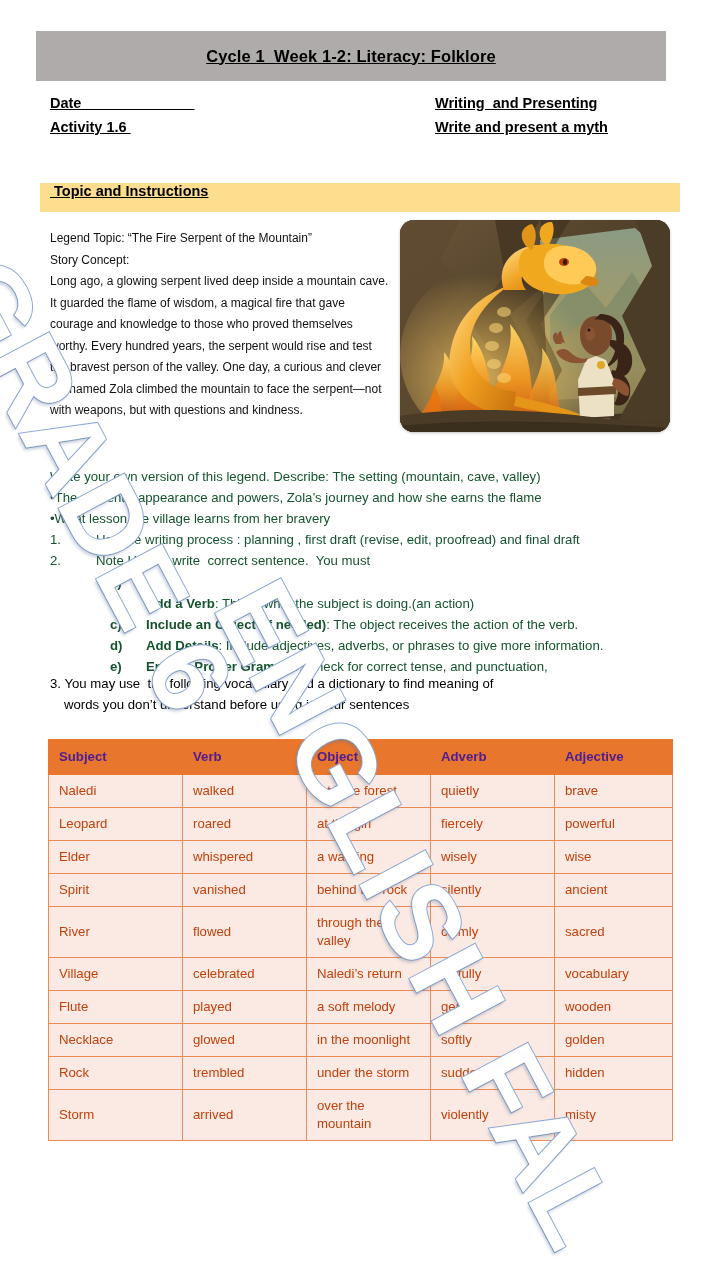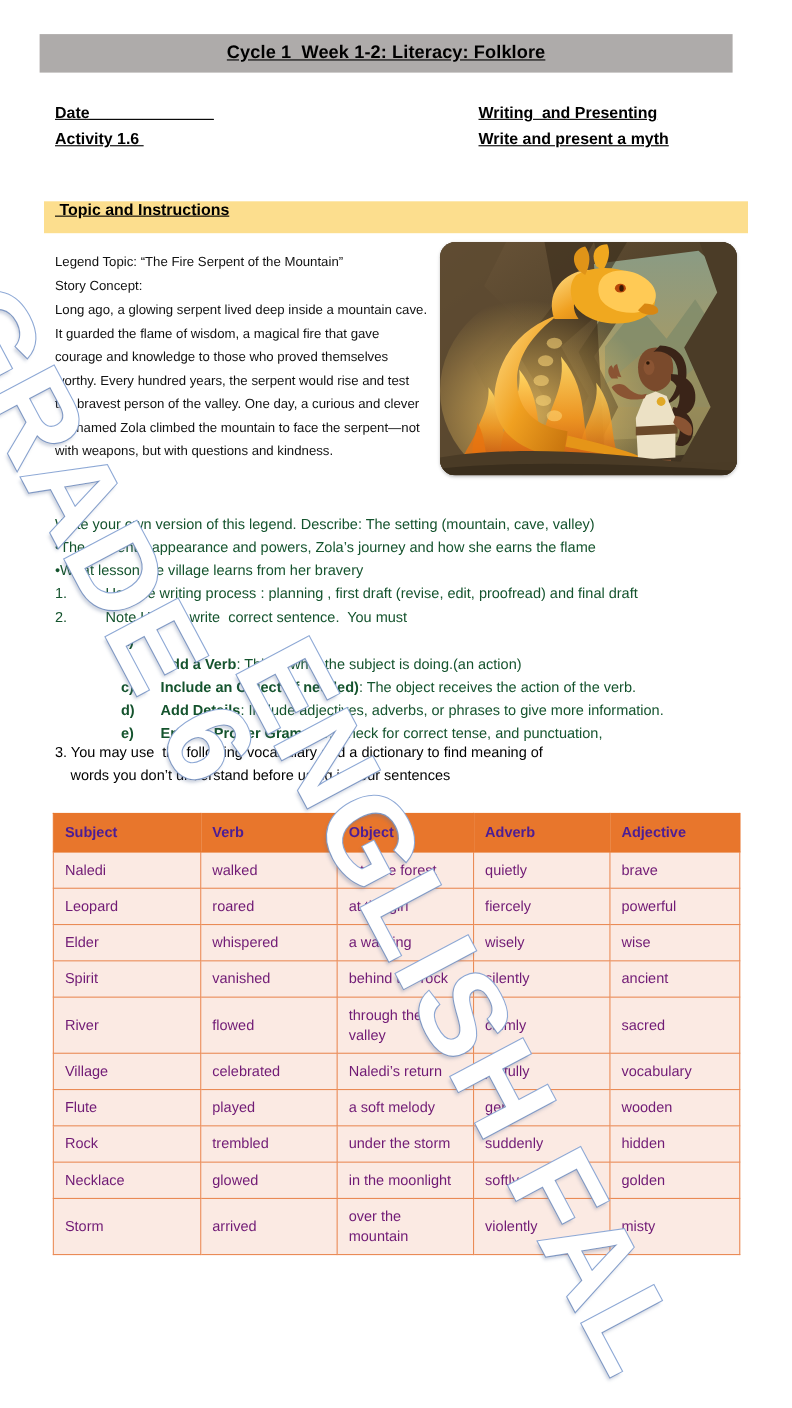--- a/index.html
+++ b/index.html
@@ -22,21 +22,21 @@
     width: 720px;
     height: 1280px;
   }
 
   
   .title-bar {
     position: absolute;
     left: 36px;
     top: 31px;
     width: 630px;
-    height: 35px;
+    height: 50px;
     background: #aeabaa;
     display: flex;
     align-items: center;
     justify-content: center;
   }
   .title-bar-text {
     font-size: 16.5px;
     font-weight: bold;
     text-decoration: underline;
     letter-spacing: 0.1px;
@@ -181,21 +181,21 @@
     background: #e8762c;
     color: #4c1d95;
     font-weight: bold;
     border-color: #e8762c;
     height: 22px;
     padding-top: 6px;
     padding-bottom: 6px;
   }
   .wordtable tbody td {
     background: #fbeae3;
-    color: #701a75;
+    color: #c2410c;
   }
   .col-subject { width: 134px; }
   .col-verb    { width: 124px; }
   .col-object  { width: 124px; }
   .col-adverb  { width: 124px; }
   .col-adjective { width: 118px; }
 
   
   .watermark {
     position: absolute;
@@ -455,34 +455,34 @@
         <td>vocabulary</td>
       </tr>
       <tr>
         <td>Flute</td>
         <td>played</td>
         <td>a soft melody</td>
         <td>gently</td>
         <td>wooden</td>
       </tr>
       <tr>
+        <td>Necklace</td>
+        <td>glowed</td>
+        <td>in the moonlight</td>
+        <td>softly</td>
+        <td>golden</td>
+      </tr>
+      <tr>
         <td>Rock</td>
         <td>trembled</td>
         <td>under the storm</td>
         <td>suddenly</td>
         <td>hidden</td>
       </tr>
       <tr>
-        <td>Necklace</td>
-        <td>glowed</td>
-        <td>in the moonlight</td>
-        <td>softly</td>
-        <td>golden</td>
-      </tr>
-      <tr>
         <td>Storm</td>
         <td>arrived</td>
         <td>over the mountain</td>
         <td>violently</td>
         <td>misty</td>
       </tr>
     </tbody>
   </table>
 
   <div class="watermark">

